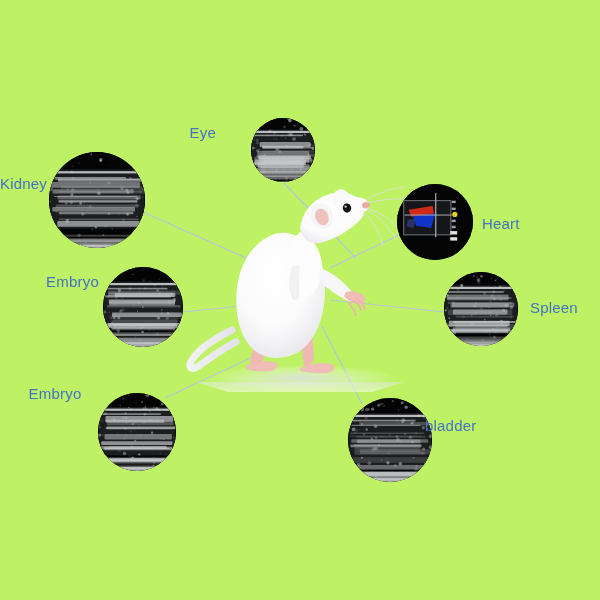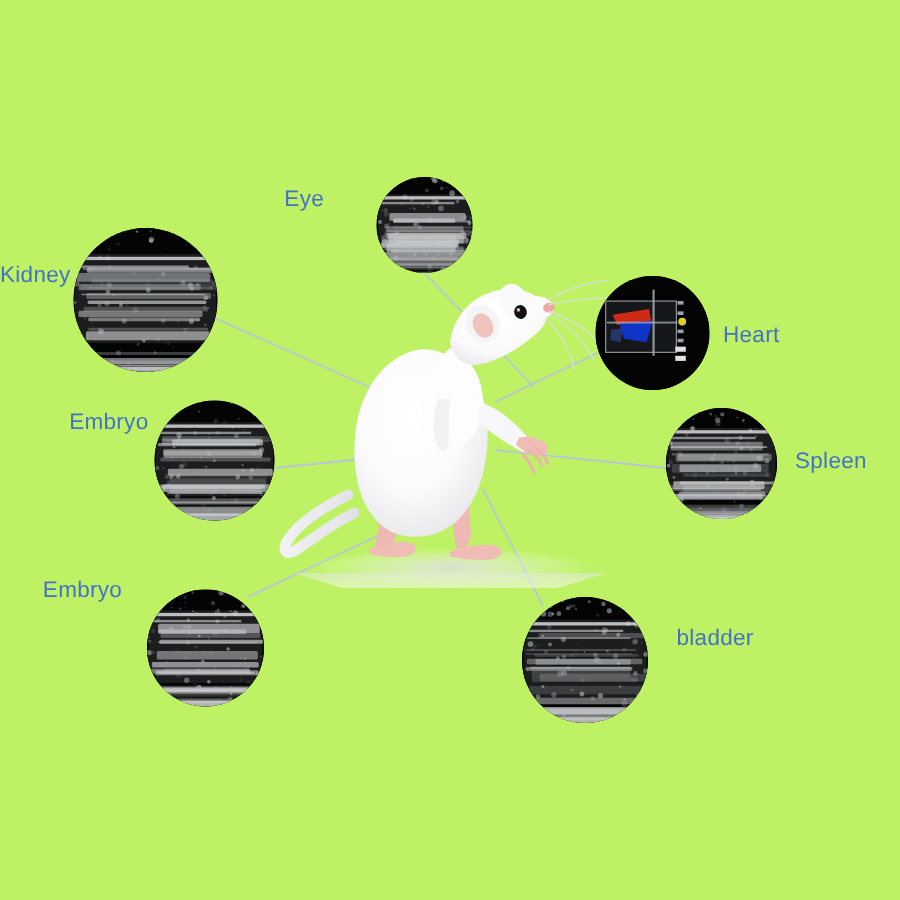--- a/index.html
+++ b/index.html
@@ -940,17 +940,17 @@
             <circle cx="77.0" cy="65.2" r="1.1" fill="#b9bec2" opacity="0.34"></circle>
             <circle cx="41.8" cy="36.7" r="0.6" fill="#b9bec2" opacity="0.41"></circle>
             <circle cx="81.3" cy="24.9" r="1.4" fill="#b9bec2" opacity="0.23"></circle>
             <circle cx="21.3" cy="65.3" r="1.8" fill="#b9bec2" opacity="0.36"></circle>
             <circle cx="36.1" cy="36.5" r="0.5" fill="#b9bec2" opacity="0.20"></circle>
             <circle cx="58.2" cy="9.2" r="1.7" fill="#b9bec2" opacity="0.55"></circle>
     <rect x="2" y="16.8" width="80" height="2.2" fill="#e3e6e8" opacity="0.8"></rect>
     <rect x="2" y="21.8" width="65.5" height="1.6" fill="#d0d4d7" opacity="0.6"></rect>
   </svg>
         </div>
-        <div class="organ-label" style="color: rgb(68, 114, 196); top: 418px; left: 451px;">bladder</div>
+        <div class="organ-label" style="color: rgb(68, 114, 196); top: 418px; left: 425px;">bladder</div>
       </div>
     </div>
 
 </div>
 
 </body></html>

